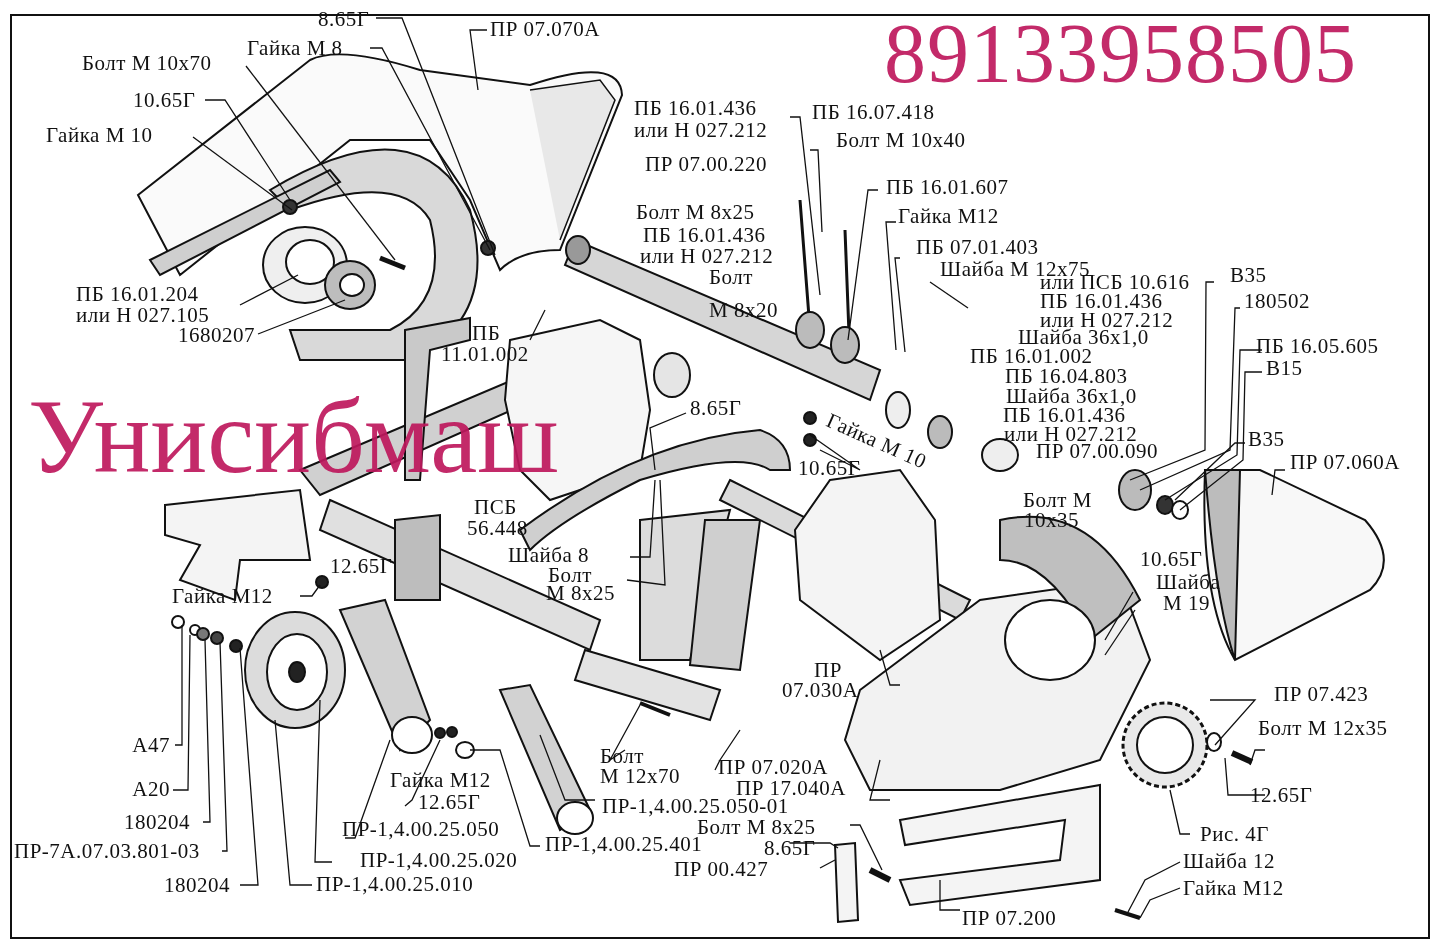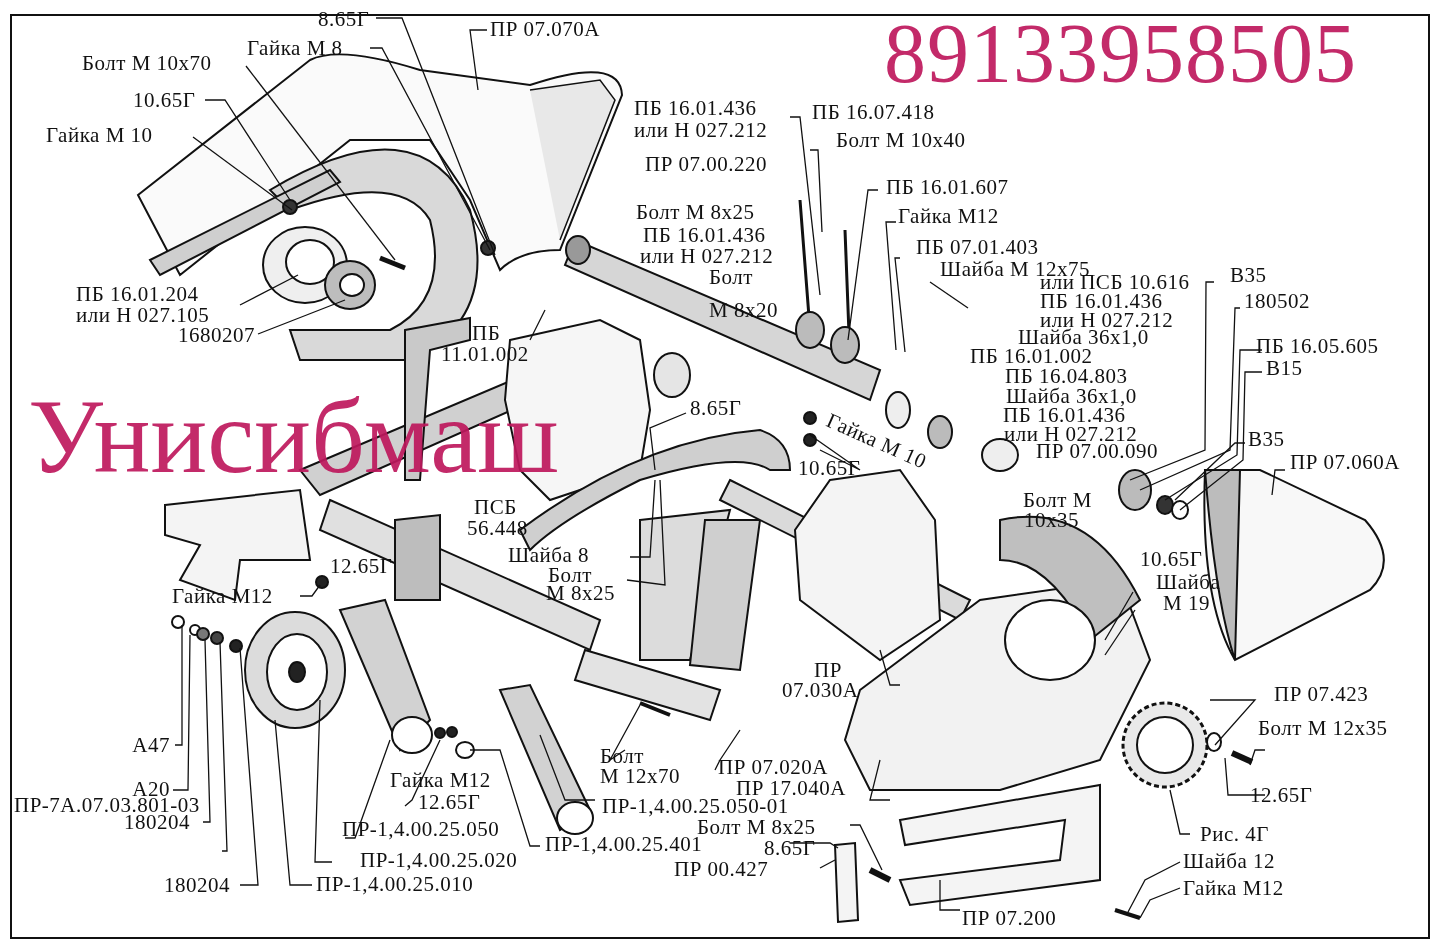--- a/index.html
+++ b/index.html
@@ -241,21 +241,21 @@
 <div class="lbl" style="left:736px;top:778px">ПР 17.040А</div>
 <div class="lbl" style="left:1250px;top:785px">12.65Г</div>
 <div class="lbl r" style="left:100px;top:779px;width:70px">А20</div>
 <div class="lbl" style="left:390px;top:770px">Гайка М12</div>
 <div class="lbl" style="left:418px;top:792px">12.65Г</div>
 <div class="lbl" style="left:602px;top:796px">ПР-1,4.00.25.050-01</div>
 <div class="lbl r" style="left:90px;top:812px;width:100px">180204</div>
 <div class="lbl" style="left:342px;top:819px">ПР-1,4.00.25.050</div>
 <div class="lbl" style="left:697px;top:817px">Болт М 8x25</div>
 <div class="lbl" style="left:1200px;top:824px">Рис. 4Г</div>
-<div class="lbl" style="left:14px;top:795px">ПР-7А.07.03.801-03</div>
+<div class="lbl" style="left:14px;top:841px">ПР-7А.07.03.801-03</div>
 <div class="lbl" style="left:360px;top:850px">ПР-1,4.00.25.020</div>
 <div class="lbl" style="left:545px;top:834px">ПР-1,4.00.25.401</div>
 <div class="lbl" style="left:764px;top:838px">8.65Г</div>
 <div class="lbl" style="left:1183px;top:851px">Шайба 12</div>
 <div class="lbl" style="left:674px;top:859px">ПР 00.427</div>
 <div class="lbl" style="left:1183px;top:878px">Гайка М12</div>
 <div class="lbl r" style="left:130px;top:875px;width:100px">180204</div>
 <div class="lbl" style="left:316px;top:874px">ПР-1,4.00.25.010</div>
 <div class="lbl" style="left:962px;top:908px">ПР 07.200</div>
 

